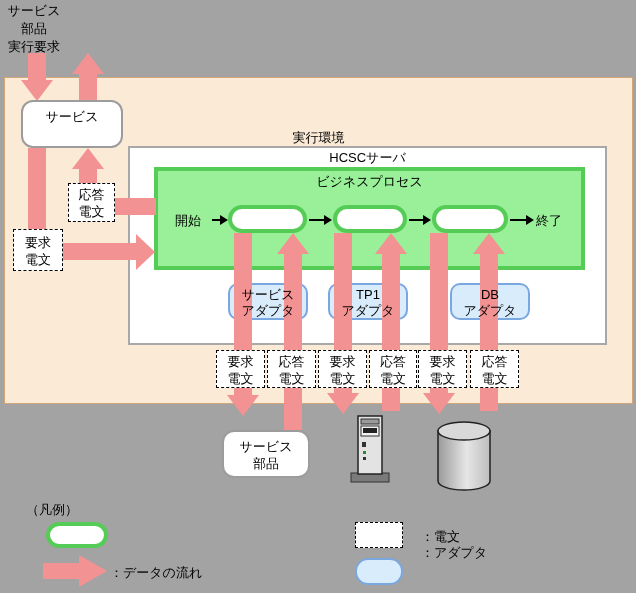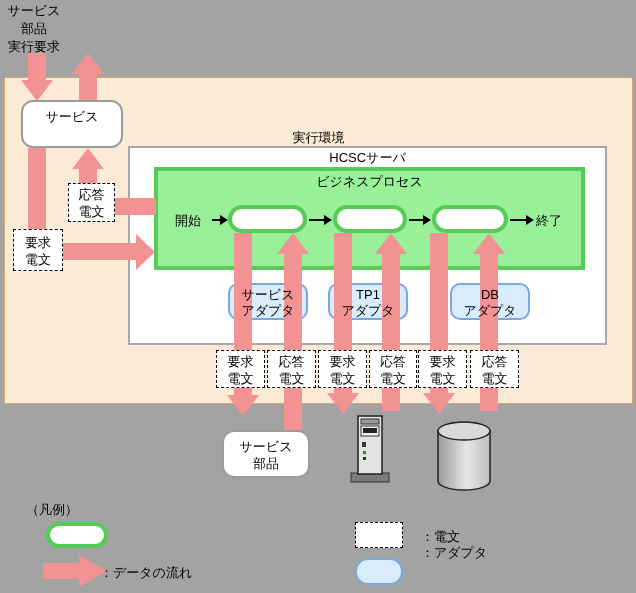--- a/index.html
+++ b/index.html
@@ -187,21 +187,21 @@
     <path d="M3,11 L3,61 A26,9 0 0 0 55,61 L55,11 Z" fill="url(#cylg)" stroke="#222" stroke-width="1.5"></path>
     <ellipse cx="29" cy="11" rx="26" ry="9" fill="#D9D9D9" stroke="#222" stroke-width="1.5"></ellipse>
   </svg>
 
   <div class="abs" style="left:26px;top:501px;">（凡例）</div>
 
   <div class="abs capsule" style="left:46px;top:522px;width:62px;height:26px;border-radius:14px;"></div>
 
   <div class="abs ph" style="left:43px;top:563px;width:36px;height:16px;"></div>
   <div class="abs hrleg" style="left:79px;top:555px;"></div>
-  <div class="abs" style="left:100px;top:564px;">：データの流れ</div>
+  <div class="abs" style="left:110px;top:564px;">：データの流れ</div>
 
   <div class="abs dashedbox" style="left:355px;top:522px;width:48px;height:26px;"></div>
   <div class="abs" style="left:421px;top:528px;">：電文</div>
 
   <div class="abs" style="left:355px;top:558px;width:48px;height:27px;background:var(--adapter-fill,#D9ECFB);border:2px solid var(--adapter-border,#7BA7E1);border-radius:13px;box-sizing:border-box;"></div>
   <div class="abs" style="left:421px;top:544px;text-align:right;">：アダプタ</div>
 
 </div>
 
 </body></html>

